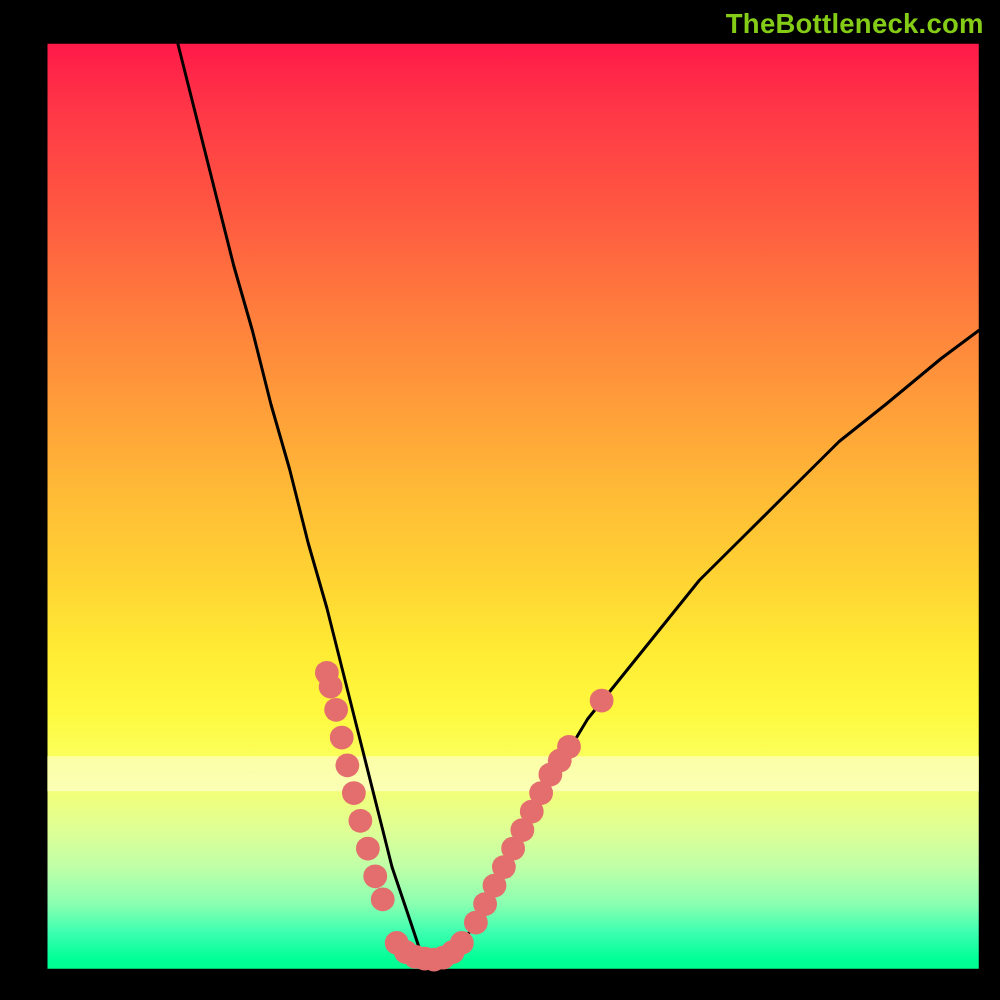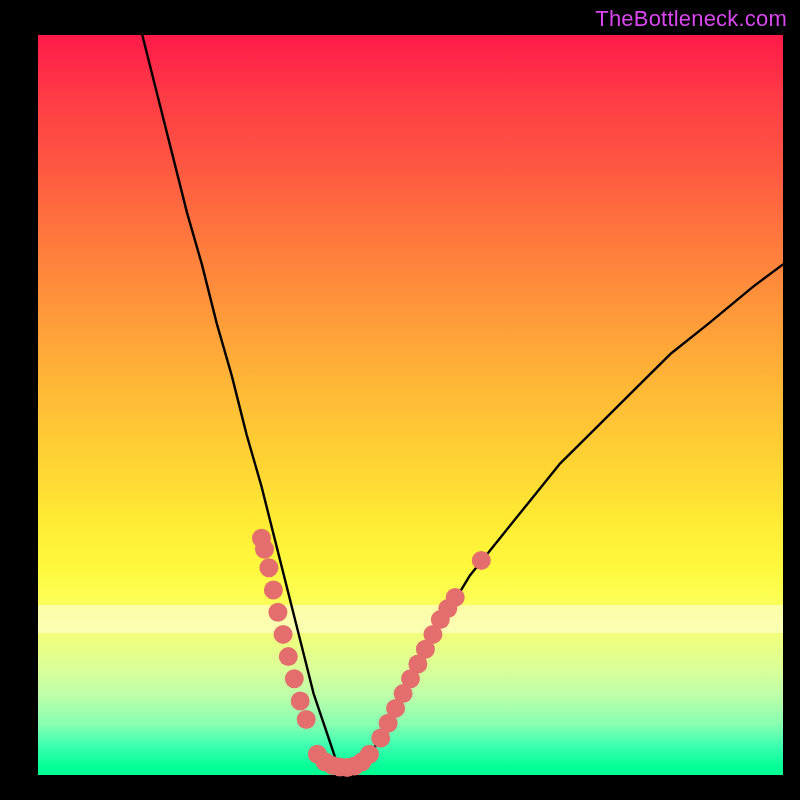--- a/index.html
+++ b/index.html
@@ -41,23 +41,23 @@
       #8affb1 93%,
       #3effb0 96%,
       #00ff96 99%,
       #00ff90 100%
     );
   }
   .watermark {
     position: absolute;
     top: 6px;
     right: 13px;
-    color: #d946ef;
+    color: #84cc16;
     font-size: 22px;
-    font-weight: 400;
+    font-weight: 700;
     letter-spacing: 0.2px;
   }
   svg.curve {
     position: absolute;
     left: 0;
     top: 0;
     width: 745px;
     height: 740px;
     overflow: visible;
   }

